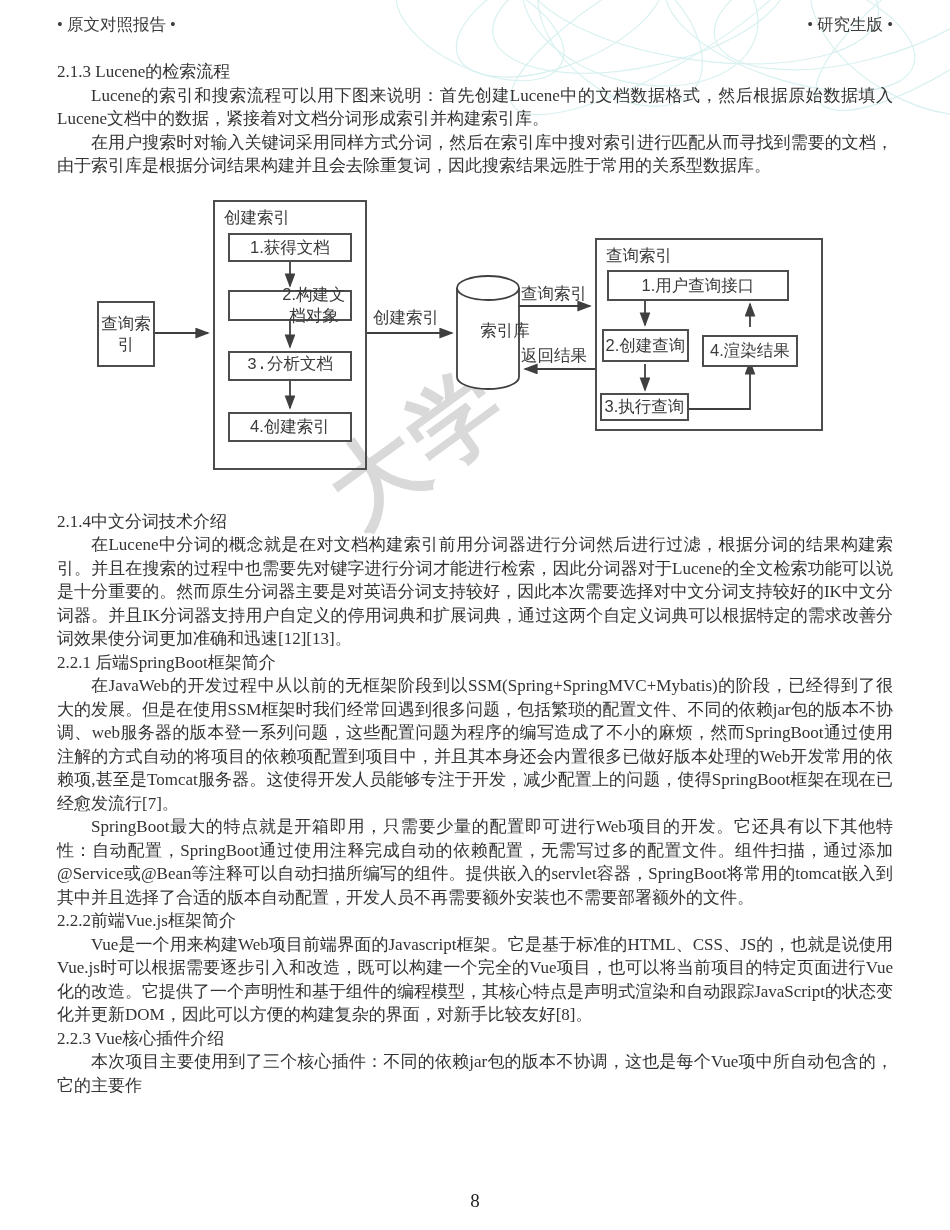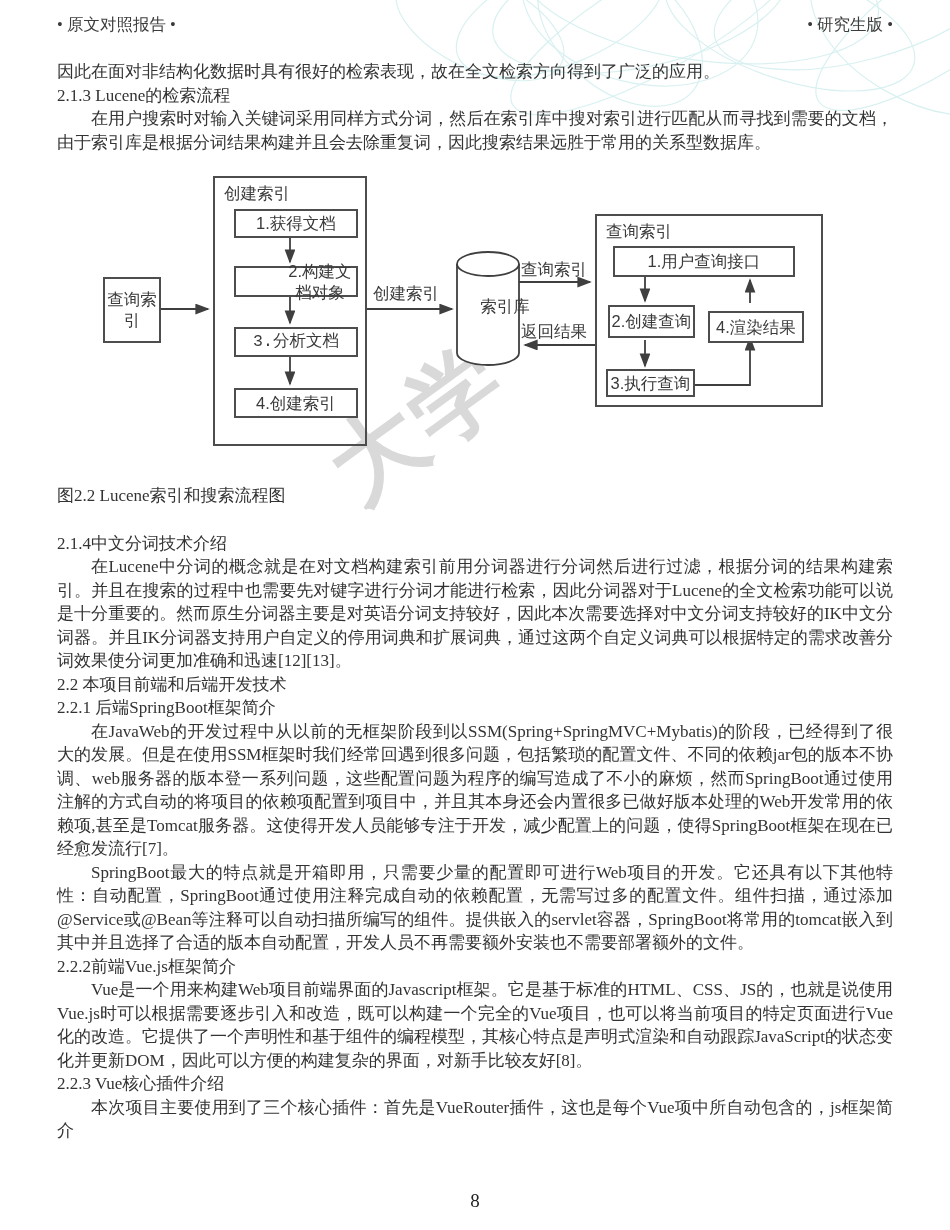--- a/index.html
+++ b/index.html
@@ -45,21 +45,20 @@
     font-family:"DejaVu Serif",serif;
   }
   .dbox {
     position:absolute;
     border:2px solid #4d4d4d;
     background:#ffffff;
     display:flex; align-items:center; justify-content:center;
     font-size:16.5px; color:#3a3a3a;
     box-sizing:border-box; z-index:2; text-align:center;
     line-height:1.25;
-    margin-left:6px;
   }
   .dgroup {
     position:absolute;
     border:2px solid #4d4d4d;
     box-sizing:border-box; z-index:1; background:transparent;
   }
   .dgroup .glabel {
     position:absolute; left:9px; top:4px;
     font-size:16.5px; color:#3a3a3a;
   }
@@ -96,22 +95,22 @@
   </g>
 </svg>
 
 <div class="page-header">
   <span>• 原文对照报告 •</span>
   <span>• 研究生版 •</span>
 </div>
 
 <div class="content">
 
-  <p class="hd">因此在面对非结构化数据时具有很好的检索表现，故在全文检索方向得到了广泛的应用。</p>
   <p class="hd">2.1.3 Lucene的检索流程</p>
+  <p class="para">Lucene的索引和搜索流程可以用下图来说明：首先创建Lucene中的文档数据格式，然后根据原始数据填入Lucene文档中的数据，紧接着对文档分词形成索引并构建索引库。</p>
   <p class="para">在用户搜索时对输入关键词采用同样方式分词，然后在索引库中搜对索引进行匹配从而寻找到需要的文档，由于索引库是根据分词结果构建并且会去除重复词，因此搜索结果远胜于常用的关系型数据库。</p>
 
   <div class="diagram">
 
     <div class="wm">大学</div>
 
     <svg class="arrow-svg" width="950" height="290">
       <defs>
         <marker id="arr" markerWidth="9" markerHeight="8" refX="7" refY="3" orient="auto">
           <path d="M0,0 L8,3 L0,6 Z" fill="#3f3f3f"></path>
@@ -180,30 +179,28 @@
       <span>2.创建查询</span>
     </div>
     <div class="dbox" style="left:702px; top:139px; width:96px; height:32px;">
       <span>4.渲染结果</span>
     </div>
     <div class="dbox" style="left:600px; top:197px; width:89px; height:28px;">
       <span>3.执行查询</span>
     </div>
   </div>
 
-  <p class="hd fig-caption">图2.2 Lucene索引和搜索流程图</p>
 
   <p class="hd sp-top">2.1.4中文分词技术介绍</p>
   <p class="para">在Lucene中分词的概念就是在对文档构建索引前用分词器进行分词然后进行过滤，根据分词的结果构建索引。并且在搜索的过程中也需要先对键字进行分词才能进行检索，因此分词器对于Lucene的全文检索功能可以说是十分重要的。然而原生分词器主要是对英语分词支持较好，因此本次需要选择对中文分词支持较好的IK中文分词器。并且IK分词器支持用户自定义的停用词典和扩展词典，通过这两个自定义词典可以根据特定的需求改善分词效果使分词更加准确和迅速[12][13]。</p>
 
-  <p class="hd">2.2 本项目前端和后端开发技术</p>
   <p class="hd">2.2.1 后端SpringBoot框架简介</p>
   <p class="para">在JavaWeb的开发过程中从以前的无框架阶段到以SSM(Spring+SpringMVC+Mybatis)的阶段，已经得到了很大的发展。但是在使用SSM框架时我们经常回遇到很多问题，包括繁琐的配置文件、不同的依赖jar包的版本不协调、web服务器的版本登一系列问题，这些配置问题为程序的编写造成了不小的麻烦，然而SpringBoot通过使用注解的方式自动的将项目的依赖项配置到项目中，并且其本身还会内置很多已做好版本处理的Web开发常用的依赖项,甚至是Tomcat服务器。这使得开发人员能够专注于开发，减少配置上的问题，使得SpringBoot框架在现在已经愈发流行[7]。</p>
   <p class="para">SpringBoot最大的特点就是开箱即用，只需要少量的配置即可进行Web项目的开发。它还具有以下其他特性：自动配置，SpringBoot通过使用注释完成自动的依赖配置，无需写过多的配置文件。组件扫描，通过添加@Service或@Bean等注释可以自动扫描所编写的组件。提供嵌入的servlet容器，SpringBoot将常用的tomcat嵌入到其中并且选择了合适的版本自动配置，开发人员不再需要额外安装也不需要部署额外的文件。</p>
 
   <p class="hd">2.2.2前端Vue.js框架简介</p>
   <p class="para">Vue是一个用来构建Web项目前端界面的Javascript框架。它是基于标准的HTML、CSS、JS的，也就是说使用Vue.js时可以根据需要逐步引入和改造，既可以构建一个完全的Vue项目，也可以将当前项目的特定页面进行Vue化的改造。它提供了一个声明性和基于组件的编程模型，其核心特点是声明式渲染和自动跟踪JavaScript的状态变化并更新DOM，因此可以方便的构建复杂的界面，对新手比较友好[8]。</p>
 
   <p class="hd">2.2.3 Vue核心插件介绍</p>
-  <p class="para">本次项目主要使用到了三个核心插件：首先是VueRouter插件，这也是每个Vue项中所自动包含的，js框架简介</p>
+  <p class="para">本次项目主要使用到了三个核心插件：不同的依赖jar包的版本不协调，这也是每个Vue项中所自动包含的，它的主要作</p>
 </div>
 
 <div class="page-number">8</div>
 
 </body></html>

